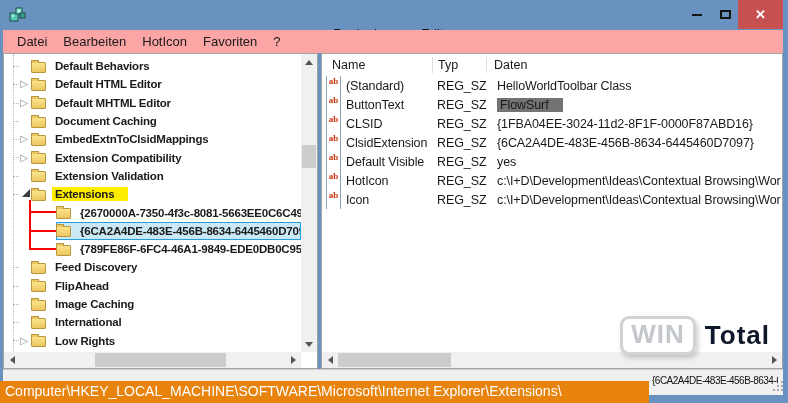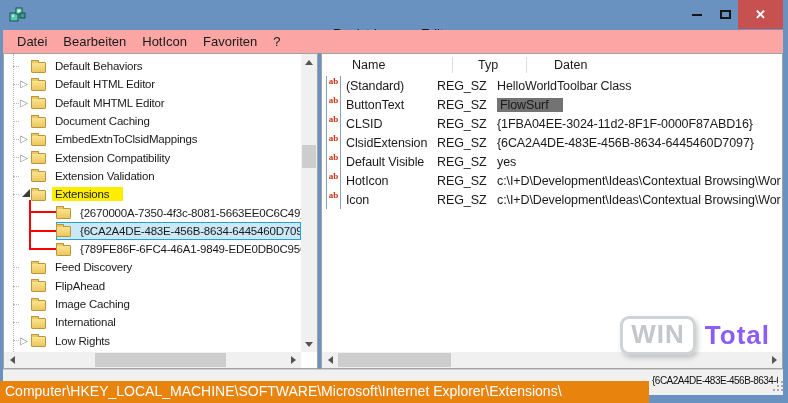--- a/index.html
+++ b/index.html
@@ -33,21 +33,21 @@
   .guide-v{position:absolute;left:9px;top:0;bottom:0;width:0;border-left:1px dotted #b9b9b9;}
   .tree-row{position:relative;height:18.3px;display:flex;align-items:center;white-space:nowrap;
     font-size:11.5px;letter-spacing:-0.2px;}
   .tree-row.l1{padding-left:13px;}
   .tree-row.l1::before{content:"";position:absolute;left:9px;top:9px;width:6px;border-top:1px dotted #b9b9b9;}
   .tree-row.l2{padding-left:52px;}
   .expander{flex:0 0 14px;width:14px;font-size:10px;line-height:10px;color:#8a8a8a;text-align:center;}
   .tri-exp{width:0;height:0;border-bottom:8px solid #3c3c3c;border-left:8px solid transparent;margin-left:3px;}
   .rowbody{display:flex;align-items:center;flex:1;height:100%;min-width:0;}
   .selbox{background:#cbe8f6;outline:1px solid #26a0da;outline-offset:-1px;}
-  .tlabel{padding:1px 3px;}
+  .tlabel{padding:1px 3px;font-weight:bold;}
   .hl{background:#fdee00;padding:1px 14px 1px 3px;}
   .folder{position:relative;flex:0 0 15px;width:15px;height:11px;margin:2px 6px 0 0;
     background:linear-gradient(#fbe48d,#edc75f);border:1px solid #b8973f;border-radius:1px;}
   .folder::before{content:"";position:absolute;top:-3px;left:-1px;width:6px;height:2px;
     background:#edc75f;border:1px solid #b8973f;border-bottom:none;border-radius:1px 1px 0 0;}
   .red-v,.red-h{position:absolute;background:#ff0000;z-index:3;pointer-events:none;}
   .red-v{left:25px;width:2px;}
   .red-h{left:25px;width:27px;height:2px;}
 
   
@@ -58,40 +58,40 @@
   .hsb .sb-thumb{top:1px;bottom:1px;}
   .arr{position:absolute;width:16px;height:16px;display:flex;align-items:center;justify-content:center;}
   .arr::after{content:"";border:4px solid transparent;}
   .arr-up{top:0;left:0;}      .arr-up::after{border-bottom:5px solid #555;margin-top:-4px;}
   .arr-down{bottom:0;left:0;} .arr-down::after{border-top:5px solid #555;margin-bottom:-4px;}
   .arr-left{left:0;top:0;}    .arr-left::after{border-right:5px solid #555;margin-left:-4px;}
   .arr-right{right:0;top:0;}  .arr-right::after{border-left:5px solid #555;margin-right:-4px;}
 
   
   .vheader{display:flex;height:22px;align-items:center;font-size:12.5px;}
-  .vh-cell{height:16px;line-height:16px;border-right:1px solid #dcdcdc;margin-left:20px;}
+  .vh-cell{height:16px;line-height:16px;border-right:1px solid #dcdcdc;}
   .vh-name{width:111px;padding-left:10px;}
   .vh-typ{width:54px;padding-left:5px;}
   .vh-daten{flex:1;padding-left:7px;border-right:none;}
   .vrow{display:flex;height:19px;align-items:center;white-space:nowrap;overflow:hidden;
     font-size:12.5px;letter-spacing:-0.1px;}
   .abicon{flex:0 0 15px;width:15px;height:22px;margin-left:4px;border:1px solid #8ba0b5;background:#fff;
     color:#cc3311;font-weight:bold;font-size:9px;line-height:11px;text-align:center;
     font-family:Liberation Serif, serif;border-radius:1px;}
   .vname{margin-left:5px;width:87px;overflow:hidden;}
   .vtyp{width:56px;padding-left:4px;}
   .vdata{flex:1;padding-left:8px;overflow:hidden;}
   .hl-data{background:#737373;padding:1px 14px 1px 3px;}
 
   
   .wm{position:absolute;right:12px;top:262px;display:flex;align-items:center;gap:9px;
     font-weight:bold;font-size:26px;letter-spacing:1px;z-index:5;}
   .wm-win{color:#c3c7cb;border:3px solid #d0d3d6;border-radius:9px;padding:0 8px 2px;
     box-shadow:2px 3px 5px rgba(110,110,110,.35);text-shadow:1px 1px 0 #ffffff;}
-  .wm-total{color:#8b5cf6;text-shadow:1px 1px 0 #ffffff;}
+  .wm-total{color:#0f172a;text-shadow:1px 1px 0 #ffffff;}
 
   
   .statusbar{position:absolute;left:3px;top:369px;width:780px;height:26px;background:#f0f0f0;
     border-top:1px solid #cfcfcf;}
   .status-orange{position:absolute;left:0;top:369px;width:649px;height:22px;background:#e8830e;
     color:#fff;line-height:21px;padding-left:5px;white-space:nowrap;overflow:hidden;
     font-size:14px;z-index:6;margin-top:12px;}
   .status-rest{position:absolute;left:652px;top:370px;width:126px;height:21px;line-height:21px;
     color:#111;font-size:10px;letter-spacing:-0.5px;white-space:nowrap;overflow:hidden;z-index:6;}
   .grip{position:absolute;right:13px;top:381px;width:2px;height:2px;z-index:7;

